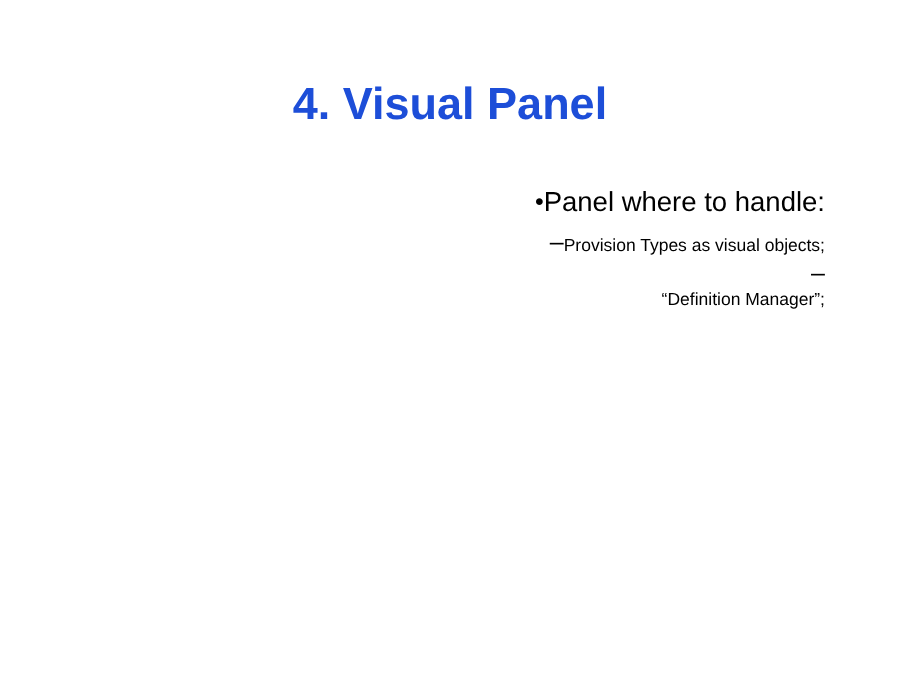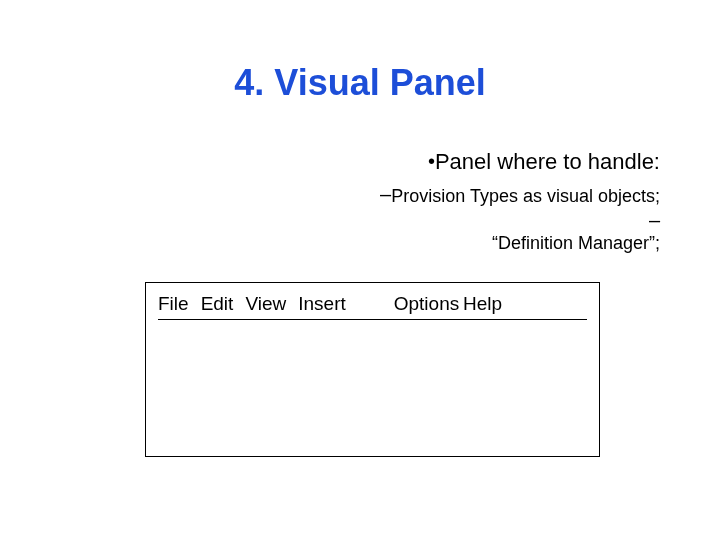--- a/index.html
+++ b/index.html
@@ -2,21 +2,21 @@
 <html><head>
 <meta charset="utf-8">
 <style>
   * { box-sizing: border-box; margin: 0; padding: 0; }
   html, body { width: 720px; height: 540px; background: #fff; font-family: Arial, Helvetica, sans-serif; color: #000; }
   .slide { width: 720px; height: 540px; position: relative; padding: 0; }
   .title { text-align: center; font-size: 36px; font-weight: bold; color: #1d4ed8; margin-top: 62px; }
   .content { margin: 45px 60px 0 60px; text-align: right; }
   .b1 { font-size: 22px; list-style: none; }
   .b1 li::before { content: "•"; display: inline-block; width: 22px; margin-left: 0; font-size: 20px; vertical-align: 1px; }
-  .b2 { font-size: 18px; list-style: none; margin: 8px 0 4px 40px; }
+  .b2 { font-size: 14px; list-style: none; margin: 8px 0 4px 40px; }
   .b2 li { margin-bottom: 2px; }
   .b2 li::before { content: "–"; display: inline-block; width: 22px; }
   .b2 .wrap { display: inline; }
   .b2 .cont { display: block; margin-left: 22px; }
   .panel-box { border: 1px solid #000; margin: 28px 60px 0 85px; height: 175px; padding: 10px 12px 0 12px; }
   .menubar { font-size: 19px; display: flex; border-bottom: 1px solid #000; padding-bottom: 4px; }
   .menubar .grp-left { display: flex; gap: 12px; }
   .menubar .grp-mid { margin-left: 48px; }
   .menubar .grp-right { margin-left: auto; margin-right: 85px; }
 </style>
@@ -30,27 +30,15 @@
   <div class="content">
     <ul class="b1">
       <li><span>Panel where to handle:</span>
         <ul class="b2">
           <li><span class="wrap">Provision Types as visual objects;</span></li>
           <li><span class="cont">“Definition Manager”;</span></li>
         </ul>
       </li>
     </ul>
 
-    <div class="panel-box">
-      <div class="menubar">
-        <div class="grp-left">
-          <span>File</span>
-          <span>Edit</span>
-          <span>View</span>
-          <span>Insert</span>
-        </div>
-        <span class="grp-mid">Options</span>
-        <span class="grp-right">Help</span>
-      </div>
-    </div>
   </div>
 
 </div>
 
 </body></html>

